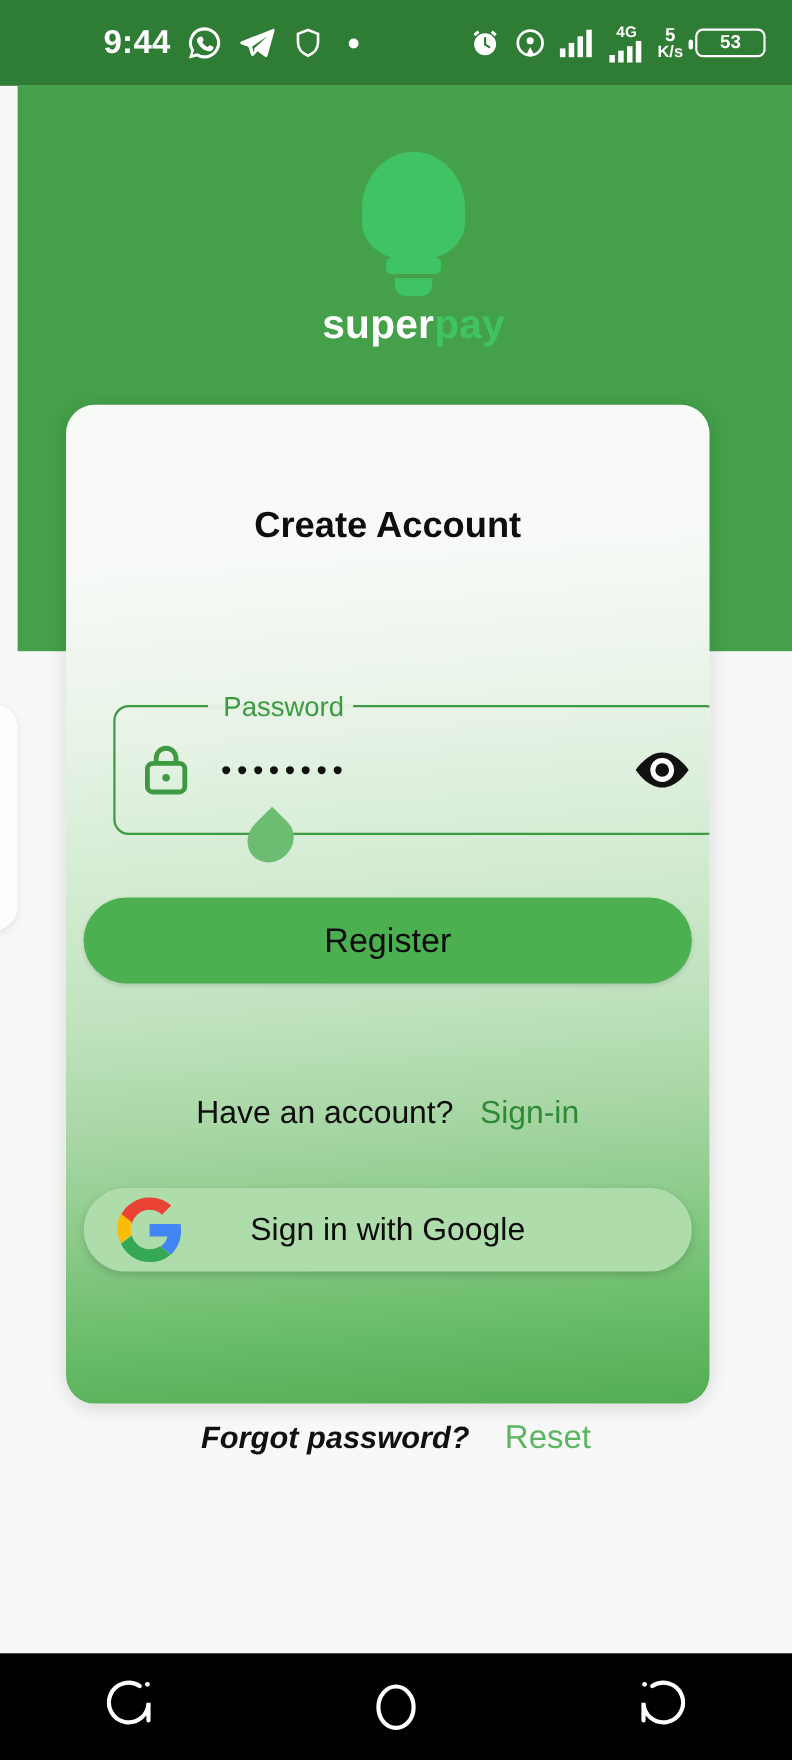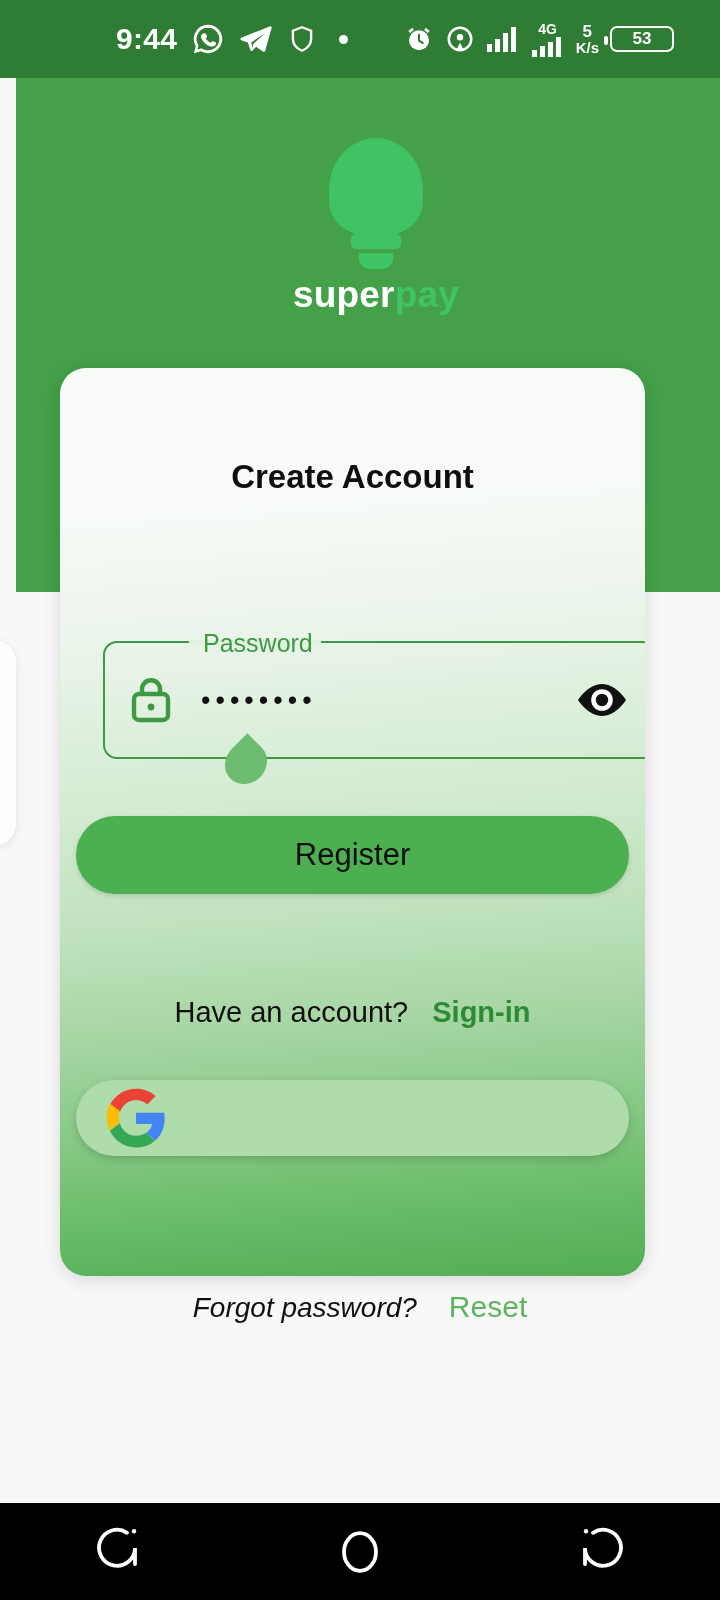--- a/index.html
+++ b/index.html
@@ -8,21 +8,21 @@
     background: #f7f8f7;
     font-family: "Liberation Sans", sans-serif;
     overflow: hidden;
   }
   .phone { position: relative; width: 720px; height: 1600px; background: #f7f8f7; }
 
   
   .statusbar {
     position: absolute; left: 0; top: 0; width: 720px; height: 78px;
     background: #2f7c34; display: flex; align-items: center;
-    justify-content: space-between; padding: 0 28px; gap: 31px;
+    justify-content: space-between; padding: 0 6px; gap: 31px;
   }
   .sb-left { display: flex; align-items: center; gap: 14px; padding-left: 88px; }
   .sb-right { display: flex; align-items: center; gap: 11px; padding-right: 18px; }
   .sb-time { color: #fff; font-size: 30px; font-weight: 700; letter-spacing: .3px; }
   .sb-ico { display: inline-flex; align-items: center; justify-content: center; }
   .sb-dot { width: 9px; height: 9px; border-radius: 50%; background: #fff; display:inline-block; margin-left: 8px; }
   .netspeed { display: flex; flex-direction: column; align-items: center; line-height: 1; color: #fff; }
   .netspeed .n { font-size: 17px; font-weight: 700; }
   .netspeed .u { font-size: 15px; font-weight: 700; }
   .batt {
@@ -114,36 +114,36 @@
     position: absolute; left: 16px; top: 448px; width: 553px; height: 78px;
     background: #4caf50; border-radius: 39px; border: none;
     font-size: 31px; color: #0d0d0d; font-family: Liberation Sans, sans-serif;
     display: flex; align-items: center; justify-content: center;
     box-shadow: 0 2px 5px rgba(0,0,0,.13);
   }
   .have-account {
     position: absolute; left: 0; top: 628px; width: 100%;
     text-align: center; font-size: 29px; color: #0e0e0e;
   }
-  .have-account .link { color: #2e8b35; margin-left: 24px; font-weight: bold; }
+  .have-account .link { color: #2e8b35; margin-left: 24px; }
   .btn-google {
     position: absolute; left: 16px; top: 712px; width: 553px; height: 76px;
     background: #aedcaa; border-radius: 38px; border: none;
     display: flex; align-items: center; justify-content: center;
     box-shadow: 0 3px 8px rgba(0,0,0,.16);
   }
   .btn-google .glogo { position: absolute; left: 30px; top: 8px; }
   .btn-google .glabel { font-size: 29px; color: #0d0d0d; }
 
   
   .forgot {
     position: absolute; left: 0; top: 1290px; width: 720px;
     text-align: center; font-size: 28px;
   }
-  .forgot .q { color: #101010; font-weight: 400; font-style: italic; }
+  .forgot .q { color: #101010; font-weight: 700; font-style: italic; }
   .forgot .link { color: #5cb660; font-weight: 400; font-style: normal; margin-left: 32px; font-size: 30px; }
 
   
   .peek {
     position: absolute; left: -28px; top: 640px; width: 44px; height: 206px;
     background: #fdfdfd; border-radius: 22px;
     box-shadow: 0 2px 8px rgba(0,0,0,.10);
   }
 
   
@@ -281,20 +281,21 @@
 
       <button class="btn-google">
         <span class="glogo">
           <svg width="60" height="60" viewBox="0 0 48 48">
             <path fill="#EA4335" d="M24 9.5c3.5 0 6.6 1.2 9 3.6l6.7-6.7C35.6 2.6 30.2.5 24 .5 14.8.5 6.9 5.8 3.1 13.5l7.9 6.1C12.8 13.9 17.9 9.5 24 9.5z"></path>
             <path fill="#4285F4" d="M46.9 24.5c0-1.6-.1-3.2-.4-4.7H24v9h12.9c-.6 3-2.3 5.6-4.9 7.3l7.6 5.9c4.4-4.1 7.3-10.2 7.3-17.5z"></path>
             <path fill="#FBBC05" d="M11 27.6c-.5-1.5-.8-3-.8-4.6s.3-3.1.8-4.6l-7.9-6.1C1.4 15.6.5 19.2.5 23s.9 7.4 2.6 10.7l7.9-6.1z"></path>
             <path fill="#34A853" d="M24 47.5c6.2 0 11.5-2 15.3-5.6l-7.6-5.9c-2.1 1.4-4.8 2.2-7.7 2.2-6.1 0-11.2-4.4-13-10.1l-7.9 6.1C6.9 42.2 14.8 47.5 24 47.5z"></path>
           </svg>
         </span>
+        <span class="glabel">Sign in with Google</span>
       </button>
 
     </div>
   </div>
 
   <div class="forgot">
     <span class="q">Forgot password?</span><span class="link">Reset</span>
   </div>
 
   <div class="navbar">

